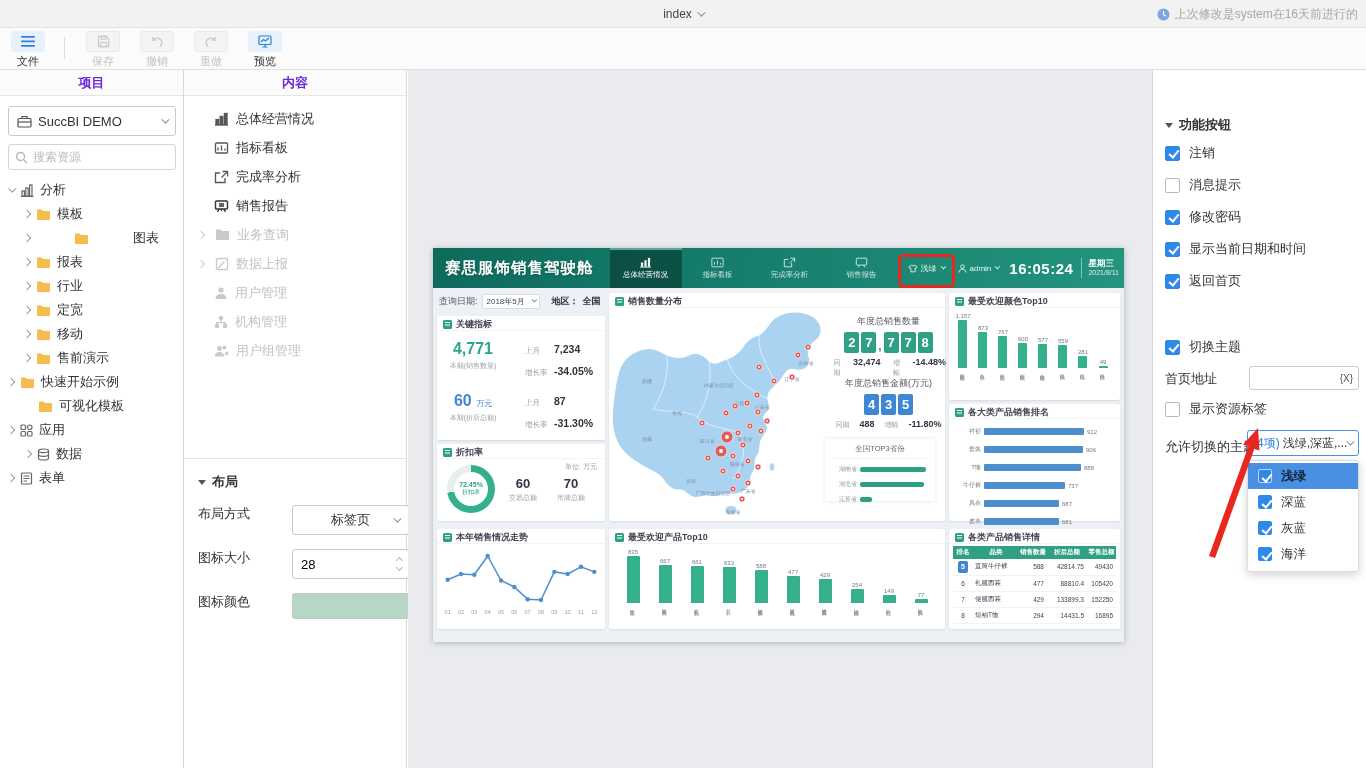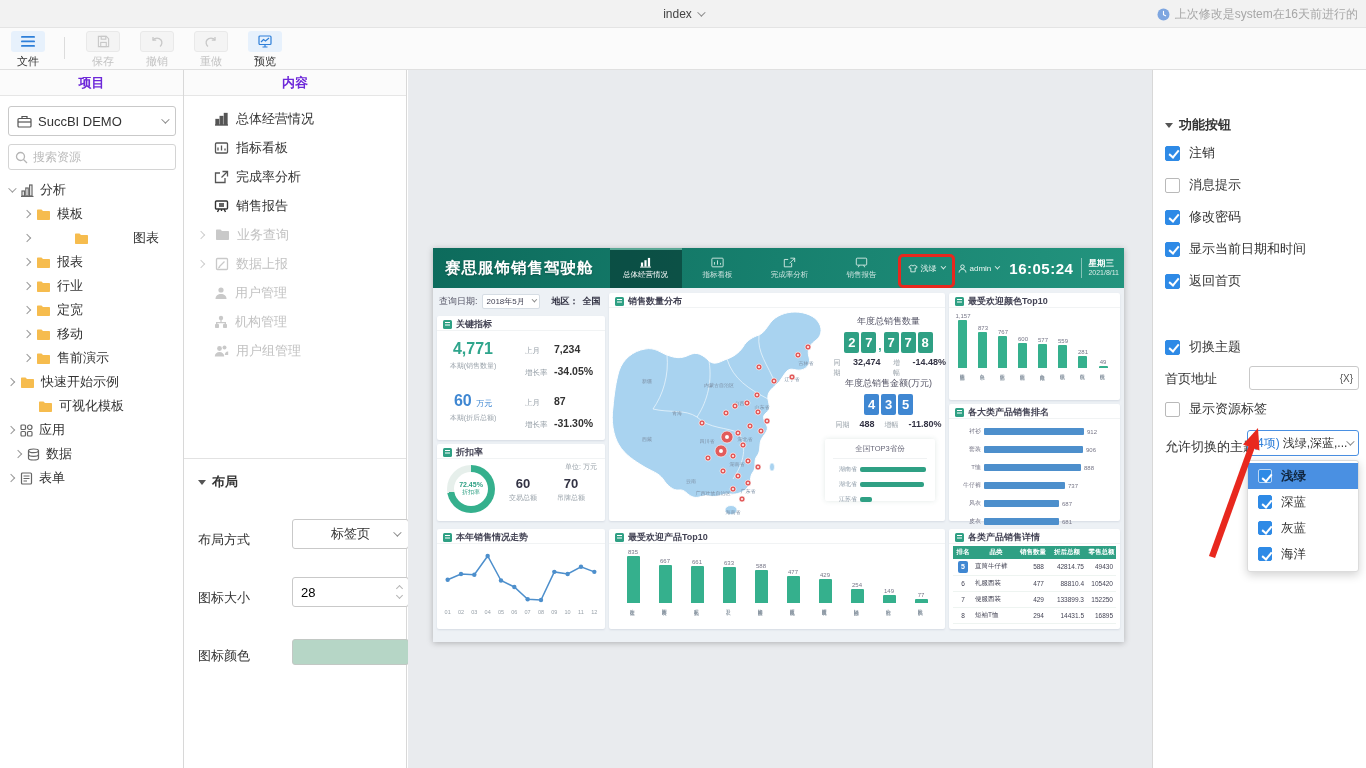--- a/index.html
+++ b/index.html
@@ -41,21 +41,21 @@
   .ticon-svg { flex:0 0 auto; display:flex; }
 
   
   #content-items { position:absolute; top:34px; left:0; right:0; }
   .citem { height:29px; display:flex; align-items:center; gap:7px; padding-left:30px; font-size:13px; color:#333; }
   .citem .pre { width:10px; margin-left:-16px; display:flex; }
   .citem.disabled { color:#c2c2c2; }
   #layout-section { position:absolute; left:0; right:0; top:388px; border-top:1px solid #e2e2e2; padding:14px 12px 0 14px; }
   #layout-title-row { display:flex; align-items:center; gap:6px; font-size:13px; font-weight:bold; color:#333; }
   .tri-down { width:0; height:0; border-left:4px solid transparent; border-right:4px solid transparent; border-top:5px solid #555; }
-  .lrow { position:relative; height:30px; margin-top:28px; display:flex; align-items:flex-end; }
+  .lrow { position:relative; height:30px; margin-top:14px; display:flex; align-items:flex-start; }
   .lrow .llabel { font-size:13px; color:#333; }
   .lctrl { position:absolute; left:94px; width:117px; height:30px; border:1px solid #c9c9c9; border-radius:3px; background:#fff; display:flex; align-items:center; font-size:13px; color:#333; }
   .lctrl.center { justify-content:center; }
   .lctrl .chev { position:absolute; right:9px; }
   .lctrl input { border:none; outline:none; width:80px; padding-left:8px; font-size:13px; font-family:inherit; }
   .spin { position:absolute; right:6px; display:flex; flex-direction:column; gap:2px; }
   .spin i { width:5px; height:5px; border-right:1.3px solid #b5b5b5; border-bottom:1.3px solid #b5b5b5; }
   .spin i.up { transform:rotate(-135deg); }
   .spin i.dn { transform:rotate(45deg); }
   #color-swatch { position:absolute; left:94px; width:117px; height:26px; border:1px solid #c2c8c4; border-radius:3px; }
@@ -371,21 +371,21 @@
       <span class="ticon-svg">
         <svg width="13" height="13" viewBox="0 0 13 13" fill="none" stroke="#666" stroke-width="1.2">
             <rect x="1" y="1" width="4.5" height="4.5" rx="1"></rect>
             <rect x="7.5" y="1" width="4.5" height="4.5" rx="2.2"></rect>
             <rect x="1" y="7.5" width="4.5" height="4.5" rx="1"></rect>
             <rect x="7.5" y="7.5" width="4.5" height="4.5" rx="1"></rect>
           </svg>
       </span>
       <span>应用</span>
     </div>
-    <div class="trow" style="padding-left:15px">
+    <div class="trow" style="padding-left:25px">
       <span class="chev right"></span>
       <span class="ticon-svg">
         <svg width="13" height="13" viewBox="0 0 13 13" fill="none" stroke="#666" stroke-width="1.2">
             <ellipse cx="6.5" cy="2.8" rx="5" ry="1.8"></ellipse>
             <path d="M1.5 2.8 V10.2 C1.5 11.2 3.7 12 6.5 12 C9.3 12 11.5 11.2 11.5 10.2 V2.8"></path>
             <path d="M1.5 6.5 C1.5 7.5 3.7 8.3 6.5 8.3 C9.3 8.3 11.5 7.5 11.5 6.5"></path>
           </svg>
       </span>
       <span>数据</span>
     </div>

